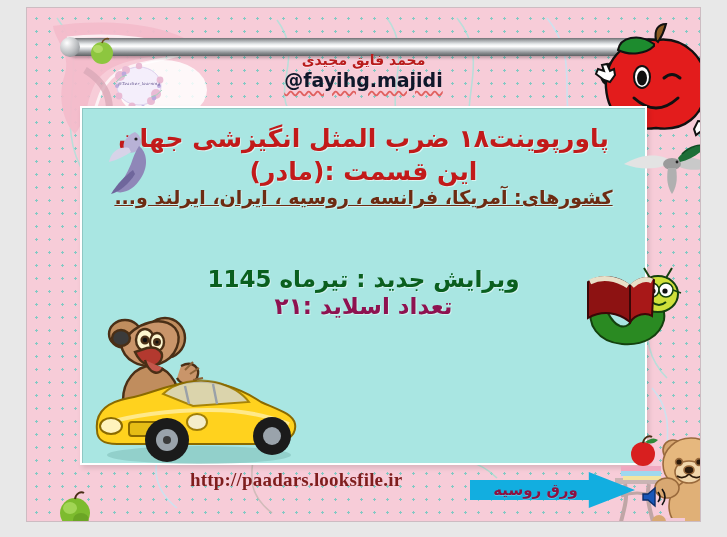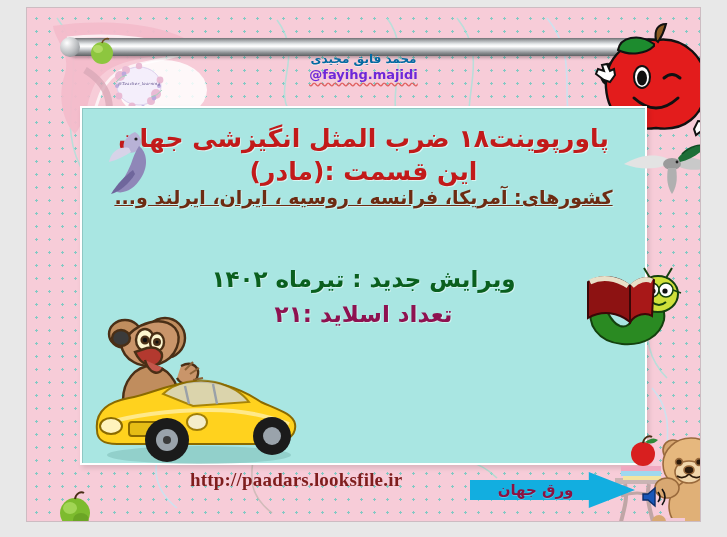--- a/index.html
+++ b/index.html
@@ -59,28 +59,28 @@
   
   #author-block{
     position:absolute;
     left:0; right:0;
     top:44px;
     text-align:center;
     pointer-events:none;
   }
   #author-name{
     font-family:"DejaVu Sans","Liberation Sans",sans-serif;
-    font-size:12px;font-weight:bold;color:#0369a1;
+    font-size:14px;font-weight:bold;color:#b91c1c;
     letter-spacing:.5px;
     text-shadow:0 1px 0 rgba(255,255,255,.5);
   }
   #author-handle{
     direction:ltr;
     font-family:"DejaVu Sans","Liberation Sans",sans-serif;
-    font-size:13px;font-weight:bold;color:#6d28d9;
+    font-size:19px;font-weight:bold;color:#0f172a;
     margin-top:1px;
     text-decoration:underline;
     text-decoration-color:#e0605f;
     text-decoration-style:wavy;
     text-underline-offset:3px;
   }
 
   
   #panel{
     position:absolute;
@@ -116,21 +116,21 @@
     text-shadow:1px 1px 0 rgba(255,255,255,.45);
     text-decoration:underline;
   }
   #edition{
     margin-top:58px;
     font-size:23px;
     color:#0a5f1e;
     text-shadow:1px 1px 0 rgba(255,255,255,.45);
   }
   #slides-count{
-    margin-top:9px;
+    margin-top:1px;
     font-size:23px;
     color:#8e1250;
     text-shadow:1px 1px 0 rgba(255,255,255,.45);
   }
 
   
   #site-url{
     position:absolute;
     left:163px; top:461px;
     direction:ltr;
@@ -272,21 +272,21 @@
       <g fill="#fff" stroke="#111" stroke-width="2">
         <path d="M12 58 l-8 -6 l2 -5 l6 2 l-2 -6 l5 -1 l3 7 l4 -2 l1 6 l-5 7 Z"></path>
         <path d="M112 100 l9 5 l-1 5 l-6 -1 l3 6 l-5 2 l-4 -7 l-4 3 l-2 -6 l4 -8 Z"></path>
       </g>
     </svg>
 
     <div id="panel">
       <div class="ln" id="title-1">پاورپوینت۱۸ ضرب المثل انگیزشی جهان</div>
       <div class="ln" id="title-2">این قسمت :(مادر)</div>
       <div class="ln" id="subtitle">کشورهای: آمریکا، فرانسه ، روسیه ، ایران، ایرلند و...</div>
-      <div class="ln" id="edition">ویرایش جدید : تیرماه ۱۴۰۲</div>
+      <div class="ln" id="edition">ویرایش جدید : تیرماه 1145</div>
       <div class="ln" id="slides-count">تعداد اسلاید :۲۱</div>
     </div>
 
     <svg class="art" id="dove-left" viewBox="0 0 52 70">
       <path d="M30 6 C36 10, 38 16, 34 22 C30 28, 24 28, 20 24 C16 20, 20 10, 30 6 Z" fill="#b8b2d6"></path>
       <path d="M34 20 C42 26, 44 40, 36 52 C30 62, 20 68, 12 66 C16 56, 22 48, 26 38 C28 32, 30 26, 34 20 Z" fill="#8f87b8"></path>
       <path d="M24 22 C14 20, 6 26, 4 36 C12 34, 20 30, 26 26 Z" fill="#d7d3e8"></path>
       <path d="M30 48 C24 58, 14 66, 6 68 C12 58, 20 50, 28 44 Z" fill="#6f669c"></path>
       <circle cx="31" cy="13" r="1.6" fill="#222"></circle>
     </svg>
@@ -404,17 +404,17 @@
       <ellipse cx="22" cy="25" rx="15" ry="15" fill="#7dbb2e"></ellipse>
       <ellipse cx="17" cy="20" rx="7" ry="6" fill="#a8d95c" opacity=".85"></ellipse>
       <ellipse cx="28" cy="32" rx="8" ry="7" fill="#5f9620" opacity=".6"></ellipse>
       <path d="M22 11 C23 5, 28 3, 31 5" stroke="#4a2f16" stroke-width="2" fill="none"></path>
       <ellipse cx="10" cy="37" rx="8" ry="3" fill="#00000022"></ellipse>
     </svg>
 
     <div id="site-url">http://paadars.looksfile.ir</div>
 
     <div id="next-arrow">
-      <span id="next-arrow-label">ورق جهان</span>
+      <span id="next-arrow-label">ورق روسیه</span>
     </div>
 
   </div>
 </div>
 
 </body></html>

